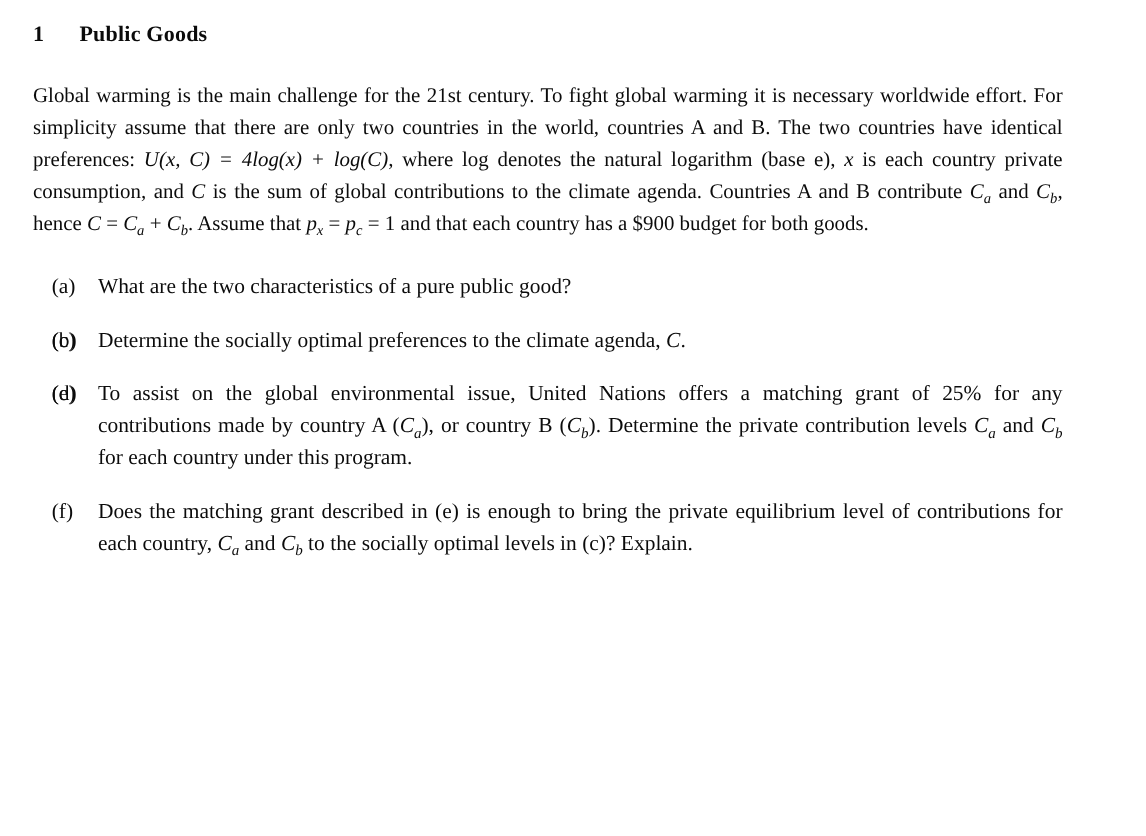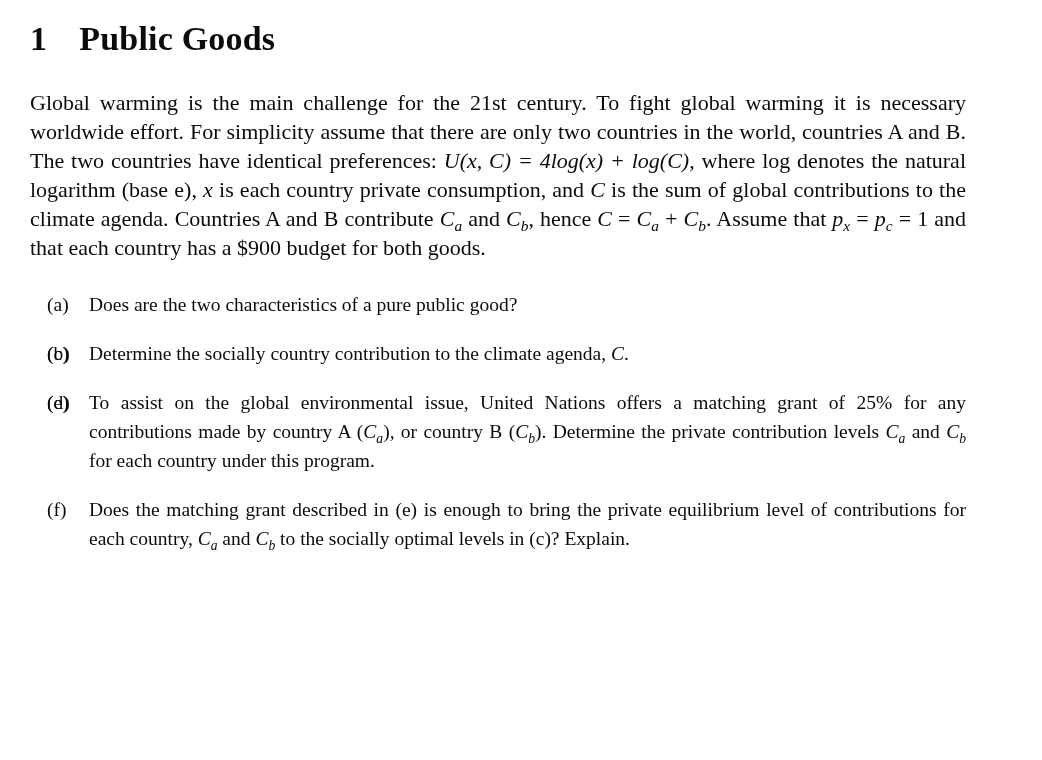--- a/index.html
+++ b/index.html
@@ -15,31 +15,31 @@
     color: #0b0b0b;
   }
   .page {
     box-sizing: border-box;
     width: 1042px;
     height: 760px;
     padding: 14px 76px 0 30px;
   }
   .title {
     margin: 6px 0 30px 0;
-    font-size: 34px;
+    font-size: 20px;
     font-weight: bold;
     letter-spacing: 0.2px;
   }
   .sec-num {
     display: inline-block;
     margin-right: 32px;
   }
   .intro {
     margin: 0 0 28px 0;
-    font-size: 22px;
+    font-size: 19px;
     line-height: 29px;
     text-align: justify;
   }
   .items {
     margin: 0;
     padding: 0;
   }
   .q-item {
     position: relative;
     padding-left: 59px;
@@ -65,20 +65,20 @@
 <body>
 
 <div class="page">
   <h1 class="title">
     <span class="sec-num">1</span><span class="sec-title">Public Goods</span>
   </h1>
 
   <p class="intro"><span>Global warming is the main challenge for the 21st century. To fight global warming it is necessary worldwide effort. For simplicity assume that there are only two countries in the world, countries A and B. The two countries have identical preferences: </span><span class="mi">U(x, C) = 4log(x) + log(C)</span><span>, where log denotes the natural logarithm (base e), </span><span class="mi">x</span><span> is each country private consumption, and </span><span class="mi">C</span><span> is the sum of global contributions to the climate agenda. Countries A and B contribute </span><span class="mi">C</span><sub class="mi">a</sub><span> and </span><span class="mi">C</span><sub class="mi">b</sub><span>, hence </span><span class="mi">C</span><span> = </span><span class="mi">C</span><sub class="mi">a</sub><span> + </span><span class="mi">C</span><sub class="mi">b</sub><span>. Assume that </span><span class="mi">p</span><sub class="mi">x</sub><span> = </span><span class="mi">p</span><sub class="mi">c</sub><span> = 1 and that each country has a $900 budget for both goods.</span></p>
 
   <div class="items">
-      <div class="q-item"><span class="q-label">(a)</span><span class="q-text"><span>Does are the two characteristics of a pure public good?</span></span></div>
+      <div class="q-item"><span class="q-label">(a)</span><span class="q-text"><span>What are the two characteristics of a pure public good?</span></span></div>
       <div class="q-item"><span class="q-label">(b)</span></div>
-      <div class="q-item"><span class="q-label">(c)</span><span class="q-text"><span>Determine the socially country contribution to the climate agenda, </span><span class="mi">C</span><span>.</span></span></div>
+      <div class="q-item"><span class="q-label">(c)</span><span class="q-text"><span>Determine the socially optimal preferences to the climate agenda, </span><span class="mi">C</span><span>.</span></span></div>
       <div class="q-item"><span class="q-label">(d)</span></div>
       <div class="q-item"><span class="q-label">(e)</span><span class="q-text"><span>To assist on the global environmental issue, United Nations offers a matching grant of 25% for any contributions made by country A (</span><span class="mi">C</span><sub class="mi">a</sub><span>), or country B (</span><span class="mi">C</span><sub class="mi">b</sub><span>). Determine the private contribution levels </span><span class="mi">C</span><sub class="mi">a</sub><span> and </span><span class="mi">C</span><sub class="mi">b</sub><span> for each country under this program.</span></span></div>
       <div class="q-item"><span class="q-label">(f)</span><span class="q-text"><span>Does the matching grant described in (e) is enough to bring the private equilibrium level of contributions for each country, </span><span class="mi">C</span><sub class="mi">a</sub><span> and </span><span class="mi">C</span><sub class="mi">b</sub><span> to the socially optimal levels in (c)? Explain.</span></span></div>
     </div>
 </div>
 
 </body></html>

